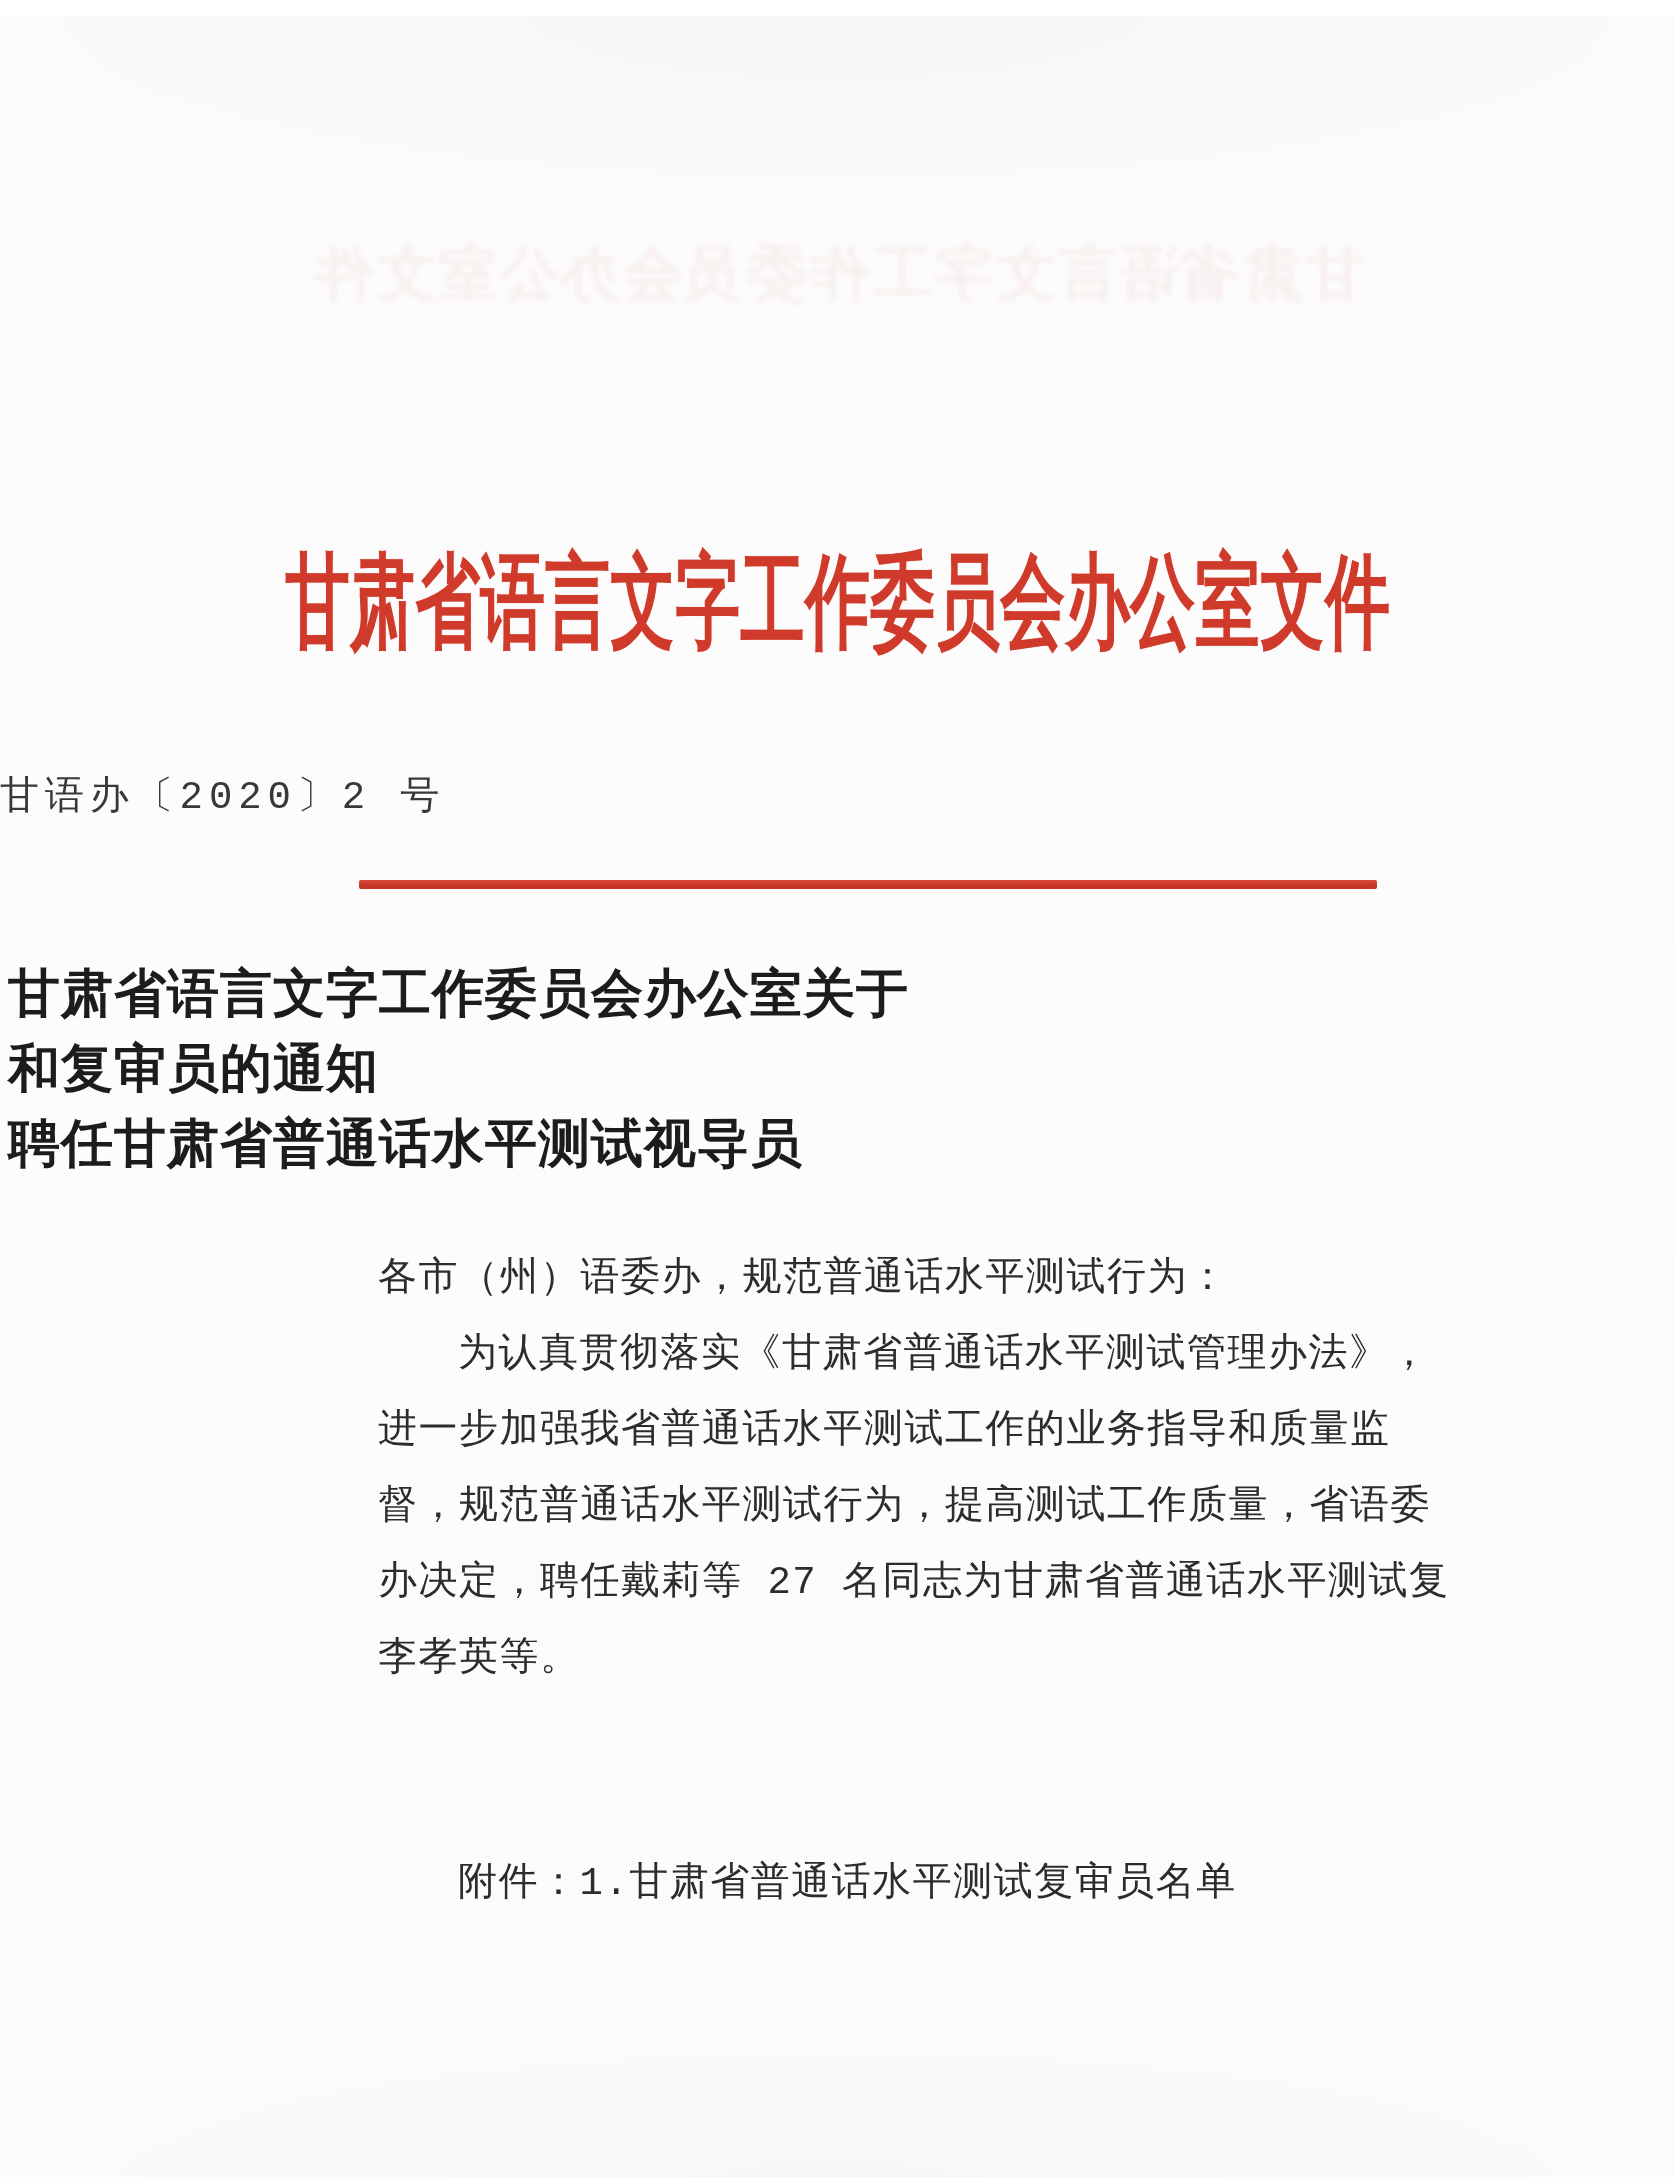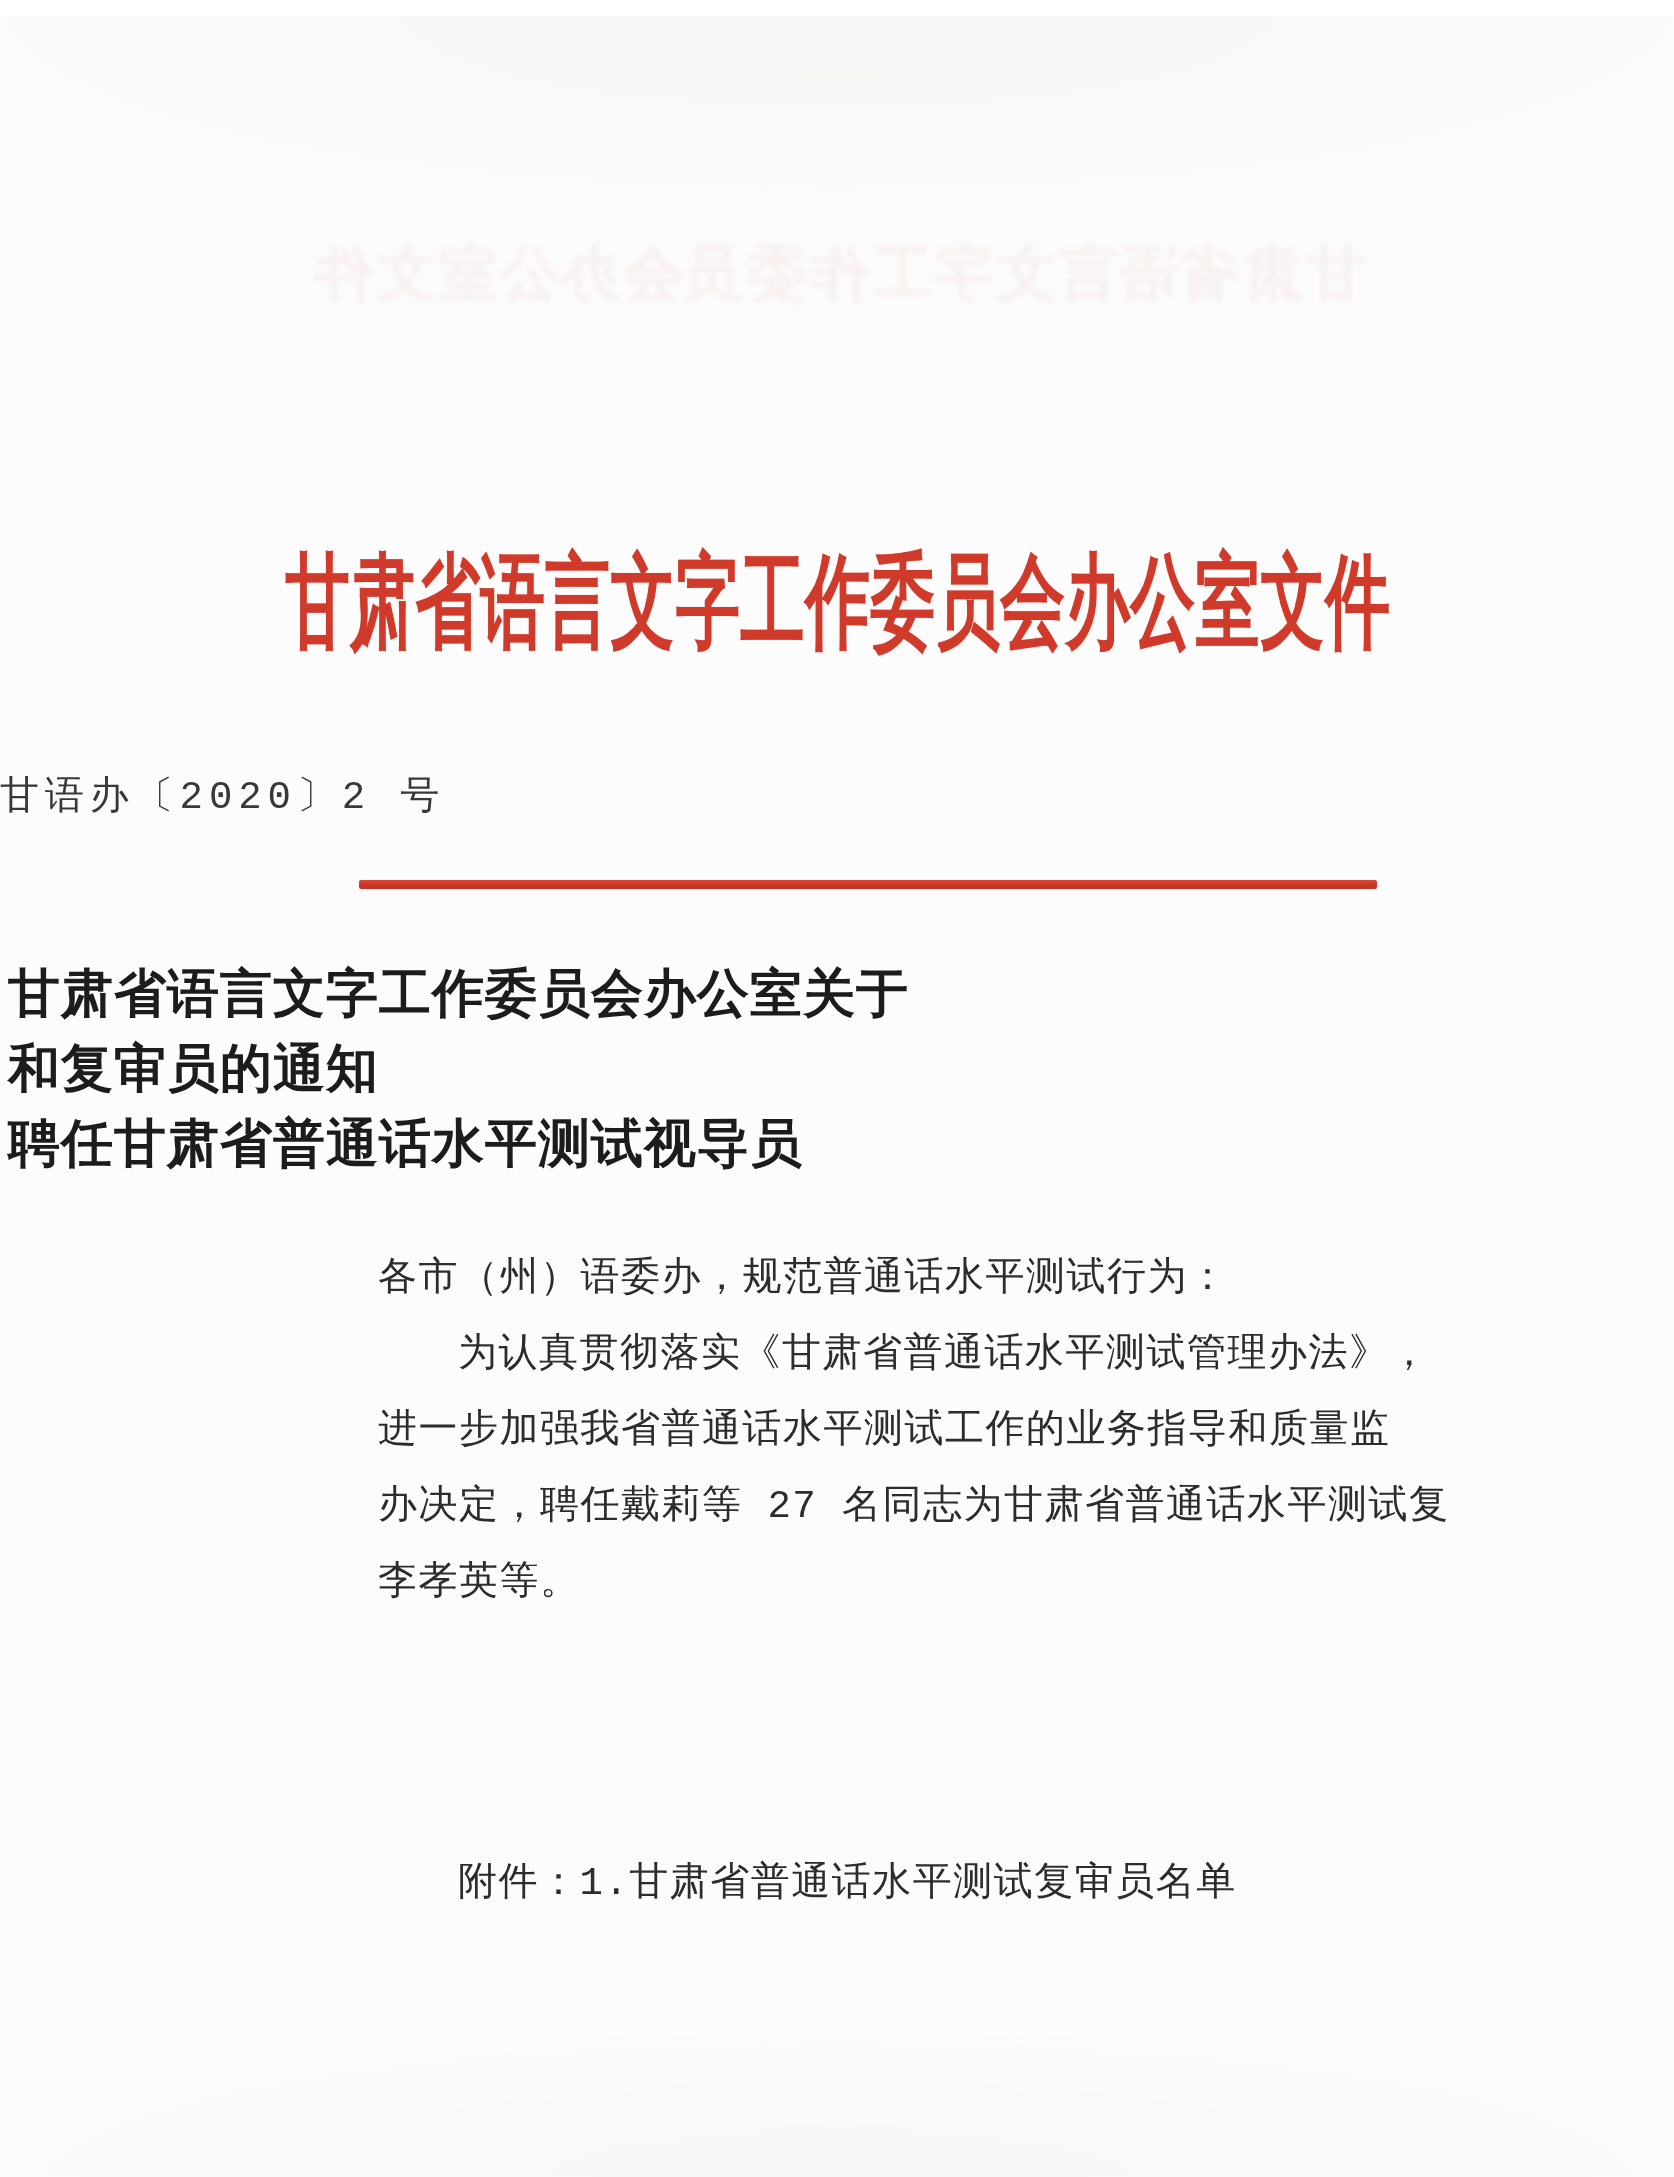--- a/index.html
+++ b/index.html
@@ -147,20 +147,21 @@
   <div class="notice-title">
     <div class="title-line">甘肃省语言文字工作委员会办公室关于</div>
     <div class="title-line">和复审员的通知</div>
     <div class="title-line">聘任甘肃省普通话水平测试视导员</div>
   </div>
 
   <div class="body-block">
     <div class="body-line">各市（州）语委办，规范普通话水平测试行为：</div>
     <div class="body-line indent">为认真贯彻落实《甘肃省普通话水平测试管理办法》，</div>
     <div class="body-line">进一步加强我省普通话水平测试工作的业务指导和质量监</div>
+    <div class="body-line">督，规范普通话水平测试行为，提高测试工作质量，省语委</div>
     <div class="body-line">办决定，聘任戴莉等 27 名同志为甘肃省普通话水平测试复</div>
     <div class="body-line">李孝英等。</div>
   </div>
 
   <div class="attachment-line">附件：1.甘肃省普通话水平测试复审员名单</div>
 
 </div>
 
 
 </body></html>

